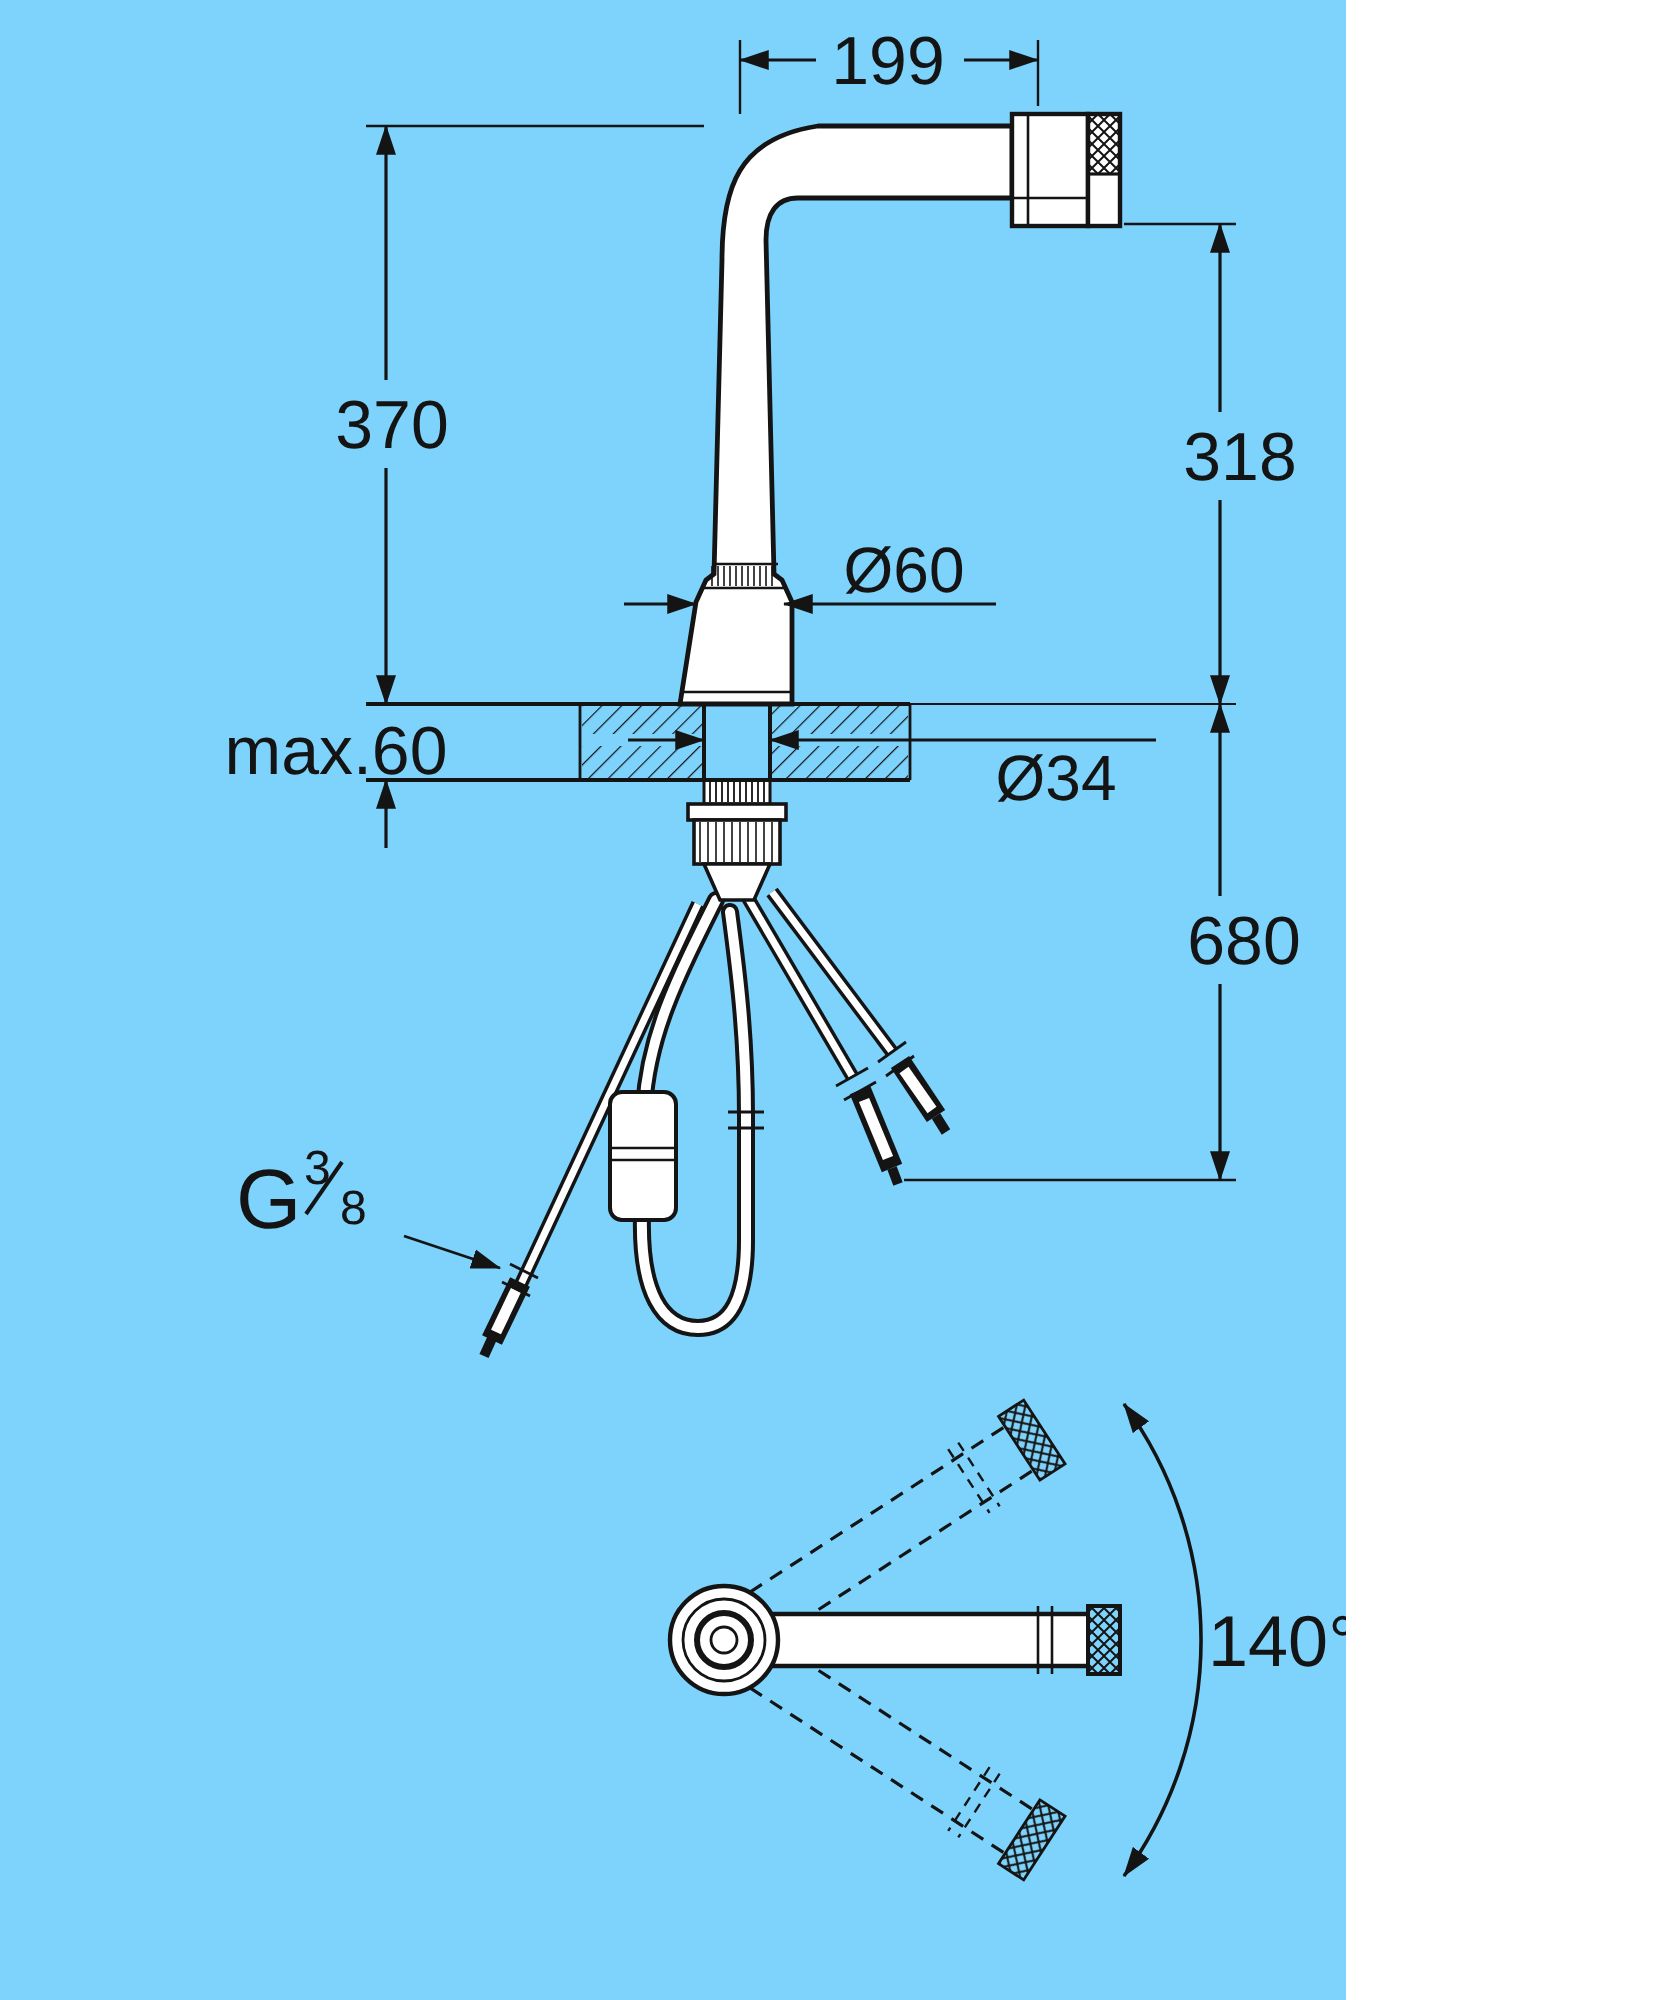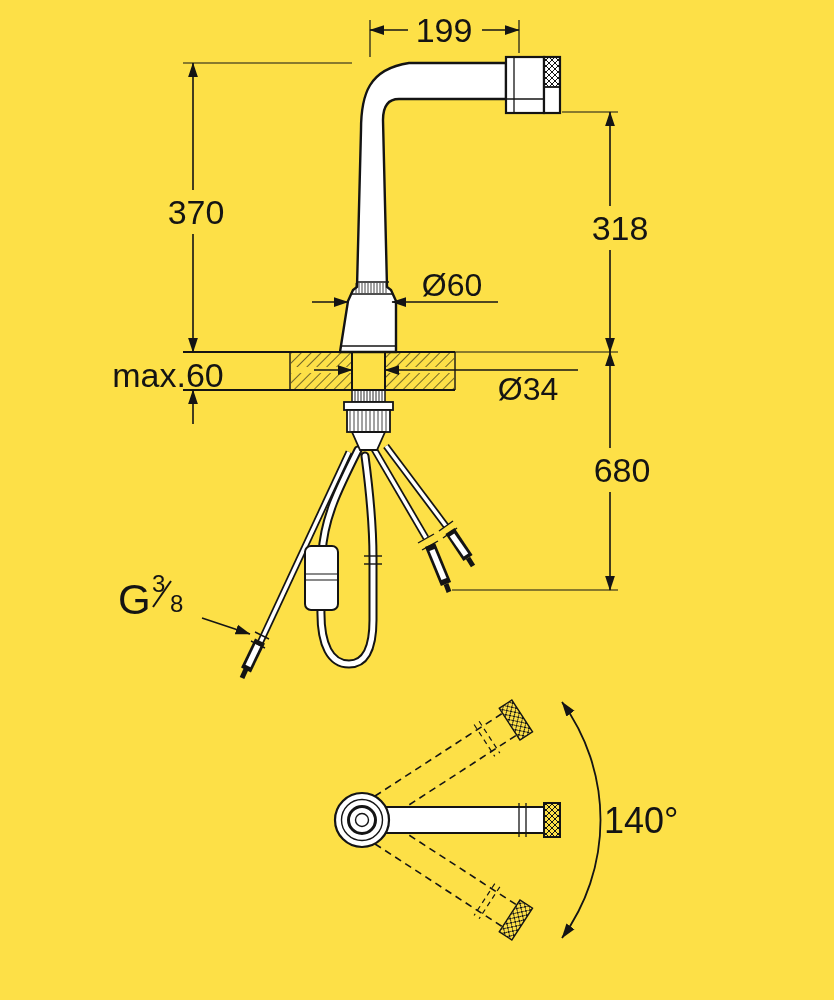--- a/index.html
+++ b/index.html
@@ -1,16 +1,16 @@
 <!DOCTYPE html>
 <html><head>
 <meta charset="utf-8">
 <style>
   html,body{margin:0;padding:0;background:#fff;}
-  .canvas{width:834px;height:1000px;position:relative;background:#fde047;overflow:hidden;}
+  .canvas{width:673px;height:1000px;position:relative;background:#7dd3fc;overflow:hidden;}
   svg{display:block;}
   svg text{font-family:"Liberation Sans","DejaVu Sans",sans-serif;fill:#141414;}
   .dim{font-size:34px;}
   .dia{font-size:32px;}
   .deg{font-size:36px;}
   .gbig{font-size:42px;}
   .frac{font-size:24px;}
   .obj{stroke:#141414;fill:none;}
 </style>
 </head>

